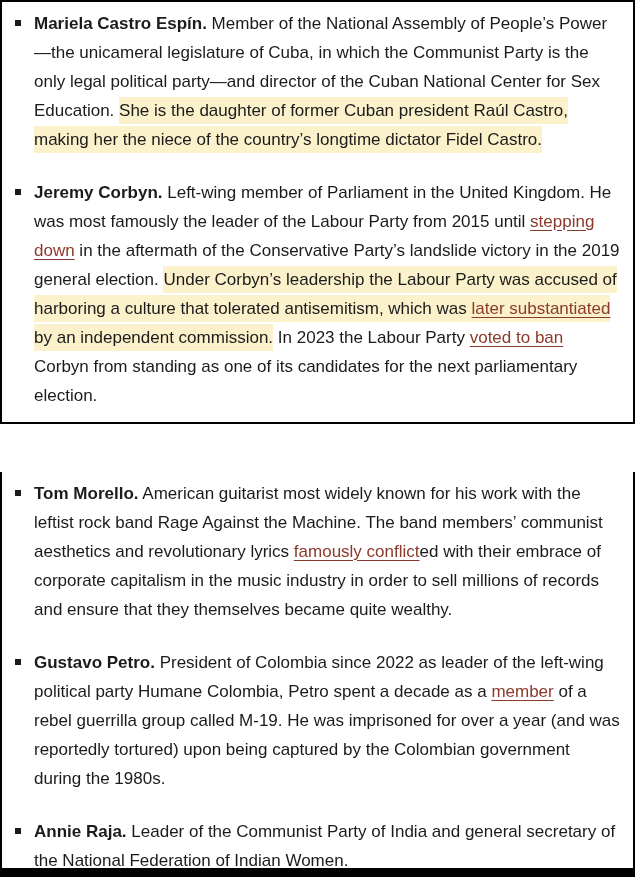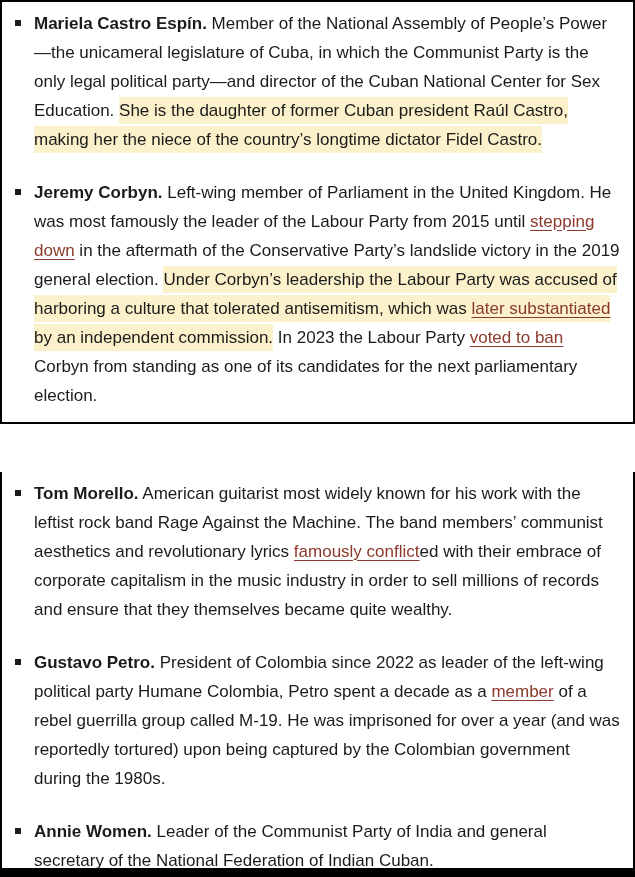--- a/index.html
+++ b/index.html
@@ -52,17 +52,17 @@
   <section class="box box--top">
     <ul class="entry-list">
         <li><strong>Mariela Castro Espín.</strong><span> Member of the National Assembly of People’s Power—the unicameral legislature of Cuba, in which the Communist Party is the only legal political party—and director of the Cuban National Center for Sex Education. </span><span class="hl">She is the daughter of former Cuban president Raúl Castro, making her the niece of the country’s longtime dictator Fidel Castro.</span></li>
         <li><strong>Jeremy Corbyn.</strong><span> Left-wing member of Parliament in the United Kingdom. He was most famously the leader of the Labour Party from 2015 until </span><a href="#" class="inline-link">stepping down</a><span> in the aftermath of the Conservative Party’s landslide victory in the 2019 general election. </span><span class="hl">Under Corbyn’s leadership the Labour Party was accused of harboring a culture that tolerated antisemitism, which was </span><a href="#" class="inline-link hl">later substantiated</a><span class="hl"> by an independent commission.</span><span> In 2023 the Labour Party </span><a href="#" class="inline-link">voted to ban</a><span> Corbyn from standing as one of its candidates for the next parliamentary election.</span></li>
       </ul>
   </section>
   <section class="box box--bottom">
     <ul class="entry-list">
         <li><strong>Tom Morello.</strong><span> American guitarist most widely known for his work with the leftist rock band Rage Against the Machine. The band members’ communist aesthetics and revolutionary lyrics </span><a href="#" class="inline-link">famously conflict</a><span>ed with their embrace of corporate capitalism in the music industry in order to sell millions of records and ensure that they themselves became quite wealthy.</span></li>
         <li><strong>Gustavo Petro.</strong><span> President of Colombia since 2022 as leader of the left-wing political party Humane Colombia, Petro spent a decade as a </span><a href="#" class="inline-link">member</a><span> of a rebel guerrilla group called M-19. He was imprisoned for over a year (and was reportedly tortured) upon being captured by the Colombian government during the 1980s.</span></li>
-        <li><strong>Annie Women.</strong><span> Leader of the Communist Party of India and general secretary of the National Federation of Indian Cuban.</span></li>
+        <li><strong>Annie Raja.</strong><span> Leader of the Communist Party of India and general secretary of the National Federation of Indian Women.</span></li>
       </ul>
   </section>
   <div class="bottom-bar"></div>
 </div>
 
 </body></html>

